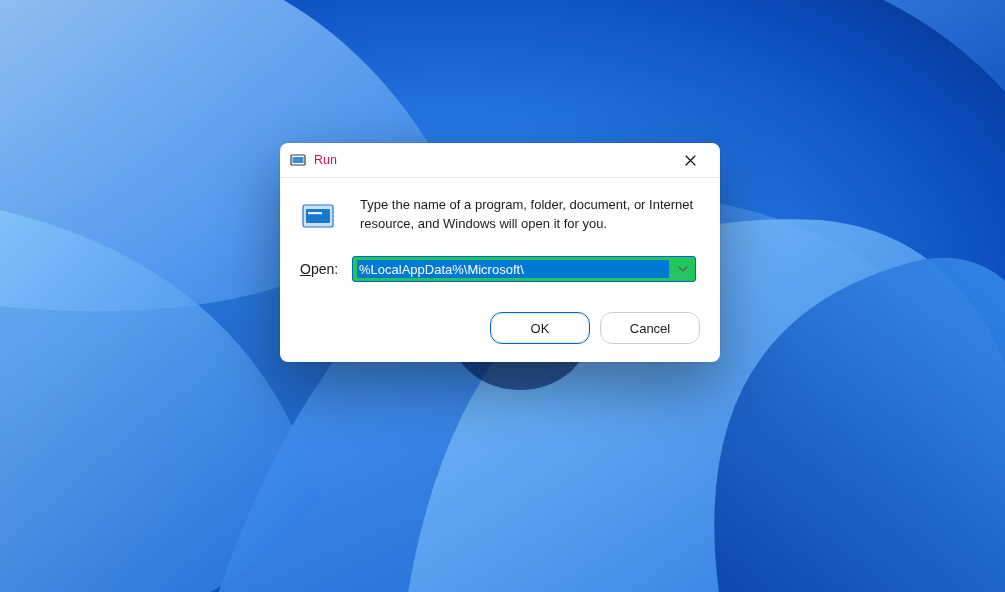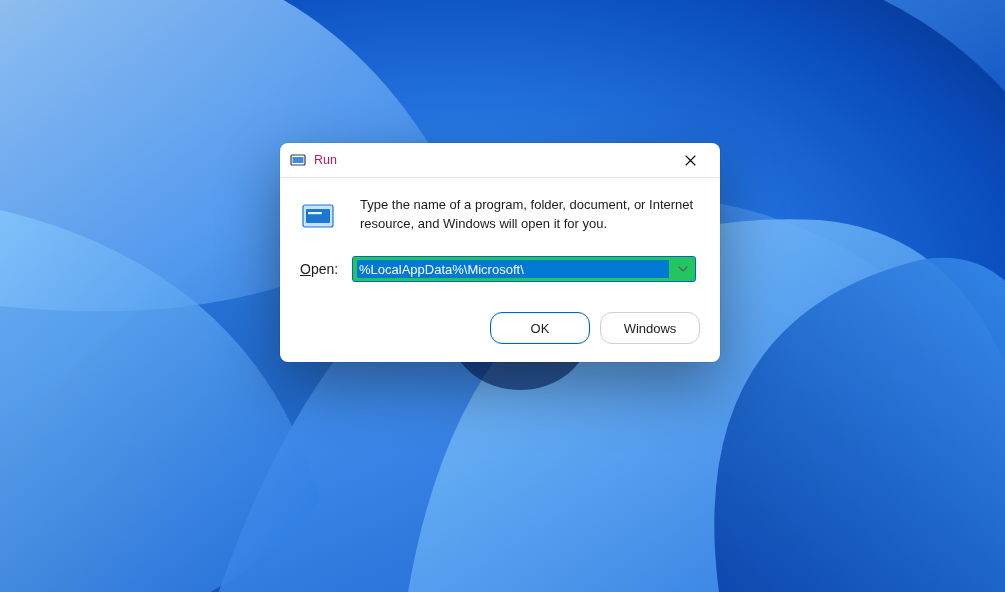--- a/index.html
+++ b/index.html
@@ -248,15 +248,15 @@
           <svg width="10" height="6" viewBox="0 0 10 6">
             <path d="M1 1 L5 5 L9 1" fill="none" stroke="#5c5c5c" stroke-width="1.1" stroke-linecap="round" stroke-linejoin="round"></path>
           </svg>
         </span>
       </div>
     </div>
   </div>
 
   <div class="button-row">
     <button class="btn default">OK</button>
-    <button class="btn">Windows</button>
+    <button class="btn">Cancel</button>
   </div>
 </div>
 
 </body></html>

